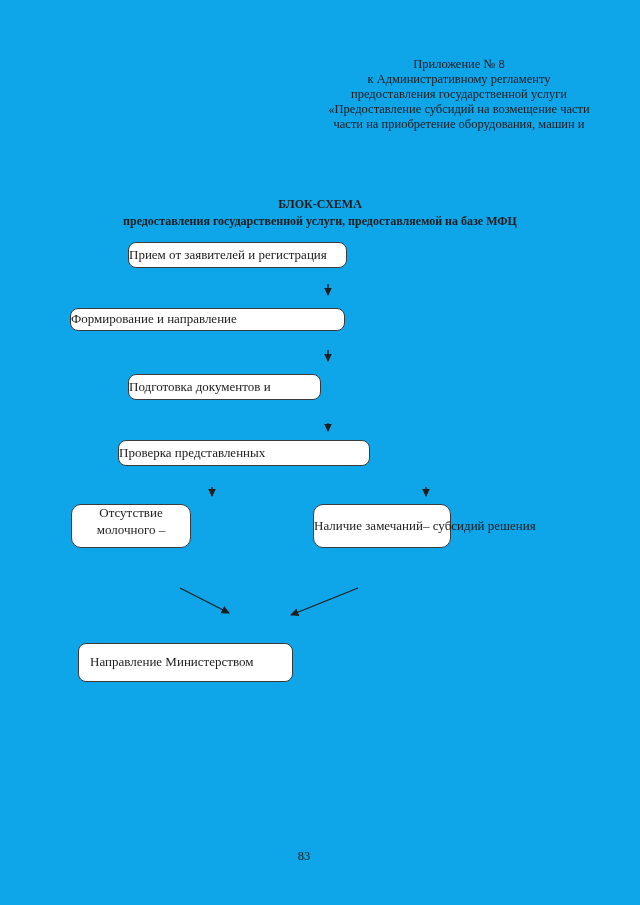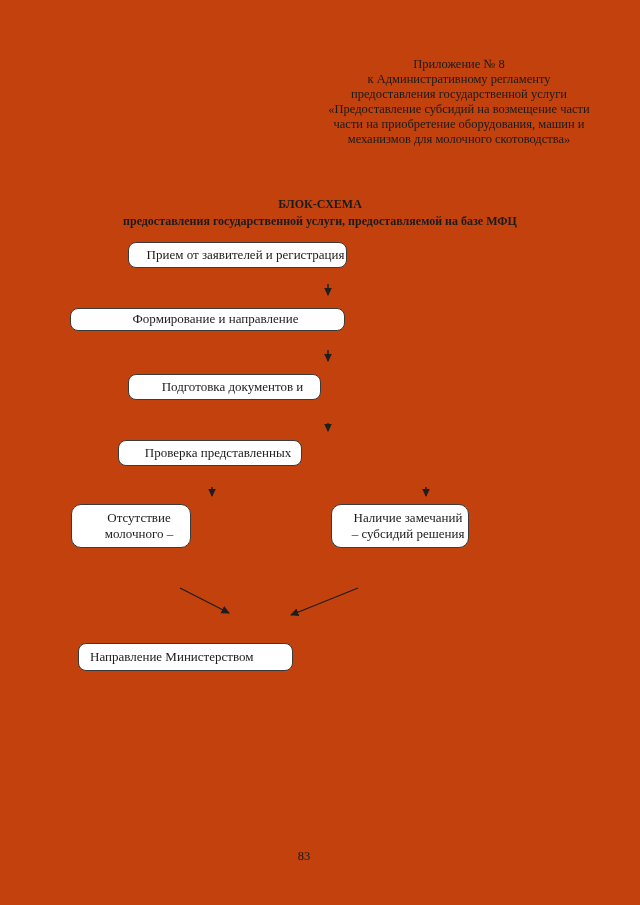--- a/index.html
+++ b/index.html
@@ -13,21 +13,21 @@
     position: relative;
     overflow: hidden;
     font-family: "Liberation Serif", serif;
     color: #1b1b1b;
   }
   .page {
     position: absolute;
     left: 0; top: 0;
     width: 640px;
     height: 905px;
-    background: #c2410c;
+    background: #0ea5e9;
   }
   .header-block {
     position: absolute;
     left: 300px;
     top: 57px;
     width: 318px;
     text-align: center;
     font-size: 12.5px;
     line-height: 15px;
     white-space: nowrap;
@@ -43,34 +43,33 @@
     line-height: 17px;
   }
   .fc-box {
     position: absolute;
     box-sizing: border-box;
     border: 1.4px solid #3a3a3a;
     border-radius: 8px;
     background: #ffffff;
     display: flex;
     align-items: center;
-    justify-content: center;
+    justify-content: flex-start;
     font-size: 13px;
     line-height: 16.5px;
     text-align: center;
     white-space: nowrap;
-    padding-left: 16px;
   }
   .box1 { left: 128px; top: 242px; width: 219px; height: 26px; }
   .box2 { left: 70px;  top: 308px; width: 275px; height: 23px; font-family: Liberation Serif, serif; }
   .box3 { left: 128px; top: 374px; width: 193px; height: 26px; }
-  .box4 { left: 118px; top: 440px; width: 184px; height: 26px; }
+  .box4 { left: 118px; top: 440px; width: 252px; height: 26px; }
   .box5 { left: 71px;  top: 504px; width: 120px; height: 44px; border-radius: 10px; flex-direction: column; }
-  .box6 { left: 331px; top: 504px; width: 138px; height: 44px; border-radius: 10px; flex-direction: column; }
-  .box7 { left: 78px;  top: 643px; width: 215px; height: 28px; justify-content: flex-start; padding-left: 11px; }
+  .box6 { left: 313px; top: 504px; width: 138px; height: 44px; border-radius: 10px; flex-direction: row; }
+  .box7 { left: 78px;  top: 643px; width: 215px; height: 39px; justify-content: flex-start; padding-left: 11px; }
   svg.connectors {
     position: absolute;
     left: 0; top: 0;
     width: 640px;
     height: 905px;
   }
   .page-number {
     position: absolute;
     left: 0;
     top: 849px;
@@ -83,21 +82,20 @@
 <body>
 
 <div class="page">
 
   <div class="header-block">
     <div>Приложение № 8</div>
     <div>к Административному регламенту</div>
     <div>предоставления государственной услуги</div>
     <div>«Предоставление субсидий на возмещение части</div>
     <div>части на приобретение оборудования, машин и</div>
-    <div>механизмов для молочного скотоводства»</div>
   </div>
 
   <div class="doc-title">
     <div>БЛОК-СХЕМА</div>
     <div>предоставления государственной услуги, предоставляемой на базе МФЦ</div>
   </div>
 
   <div class="fc-box box1">
     <span>Прием от заявителей и регистрация</span>
   </div>

